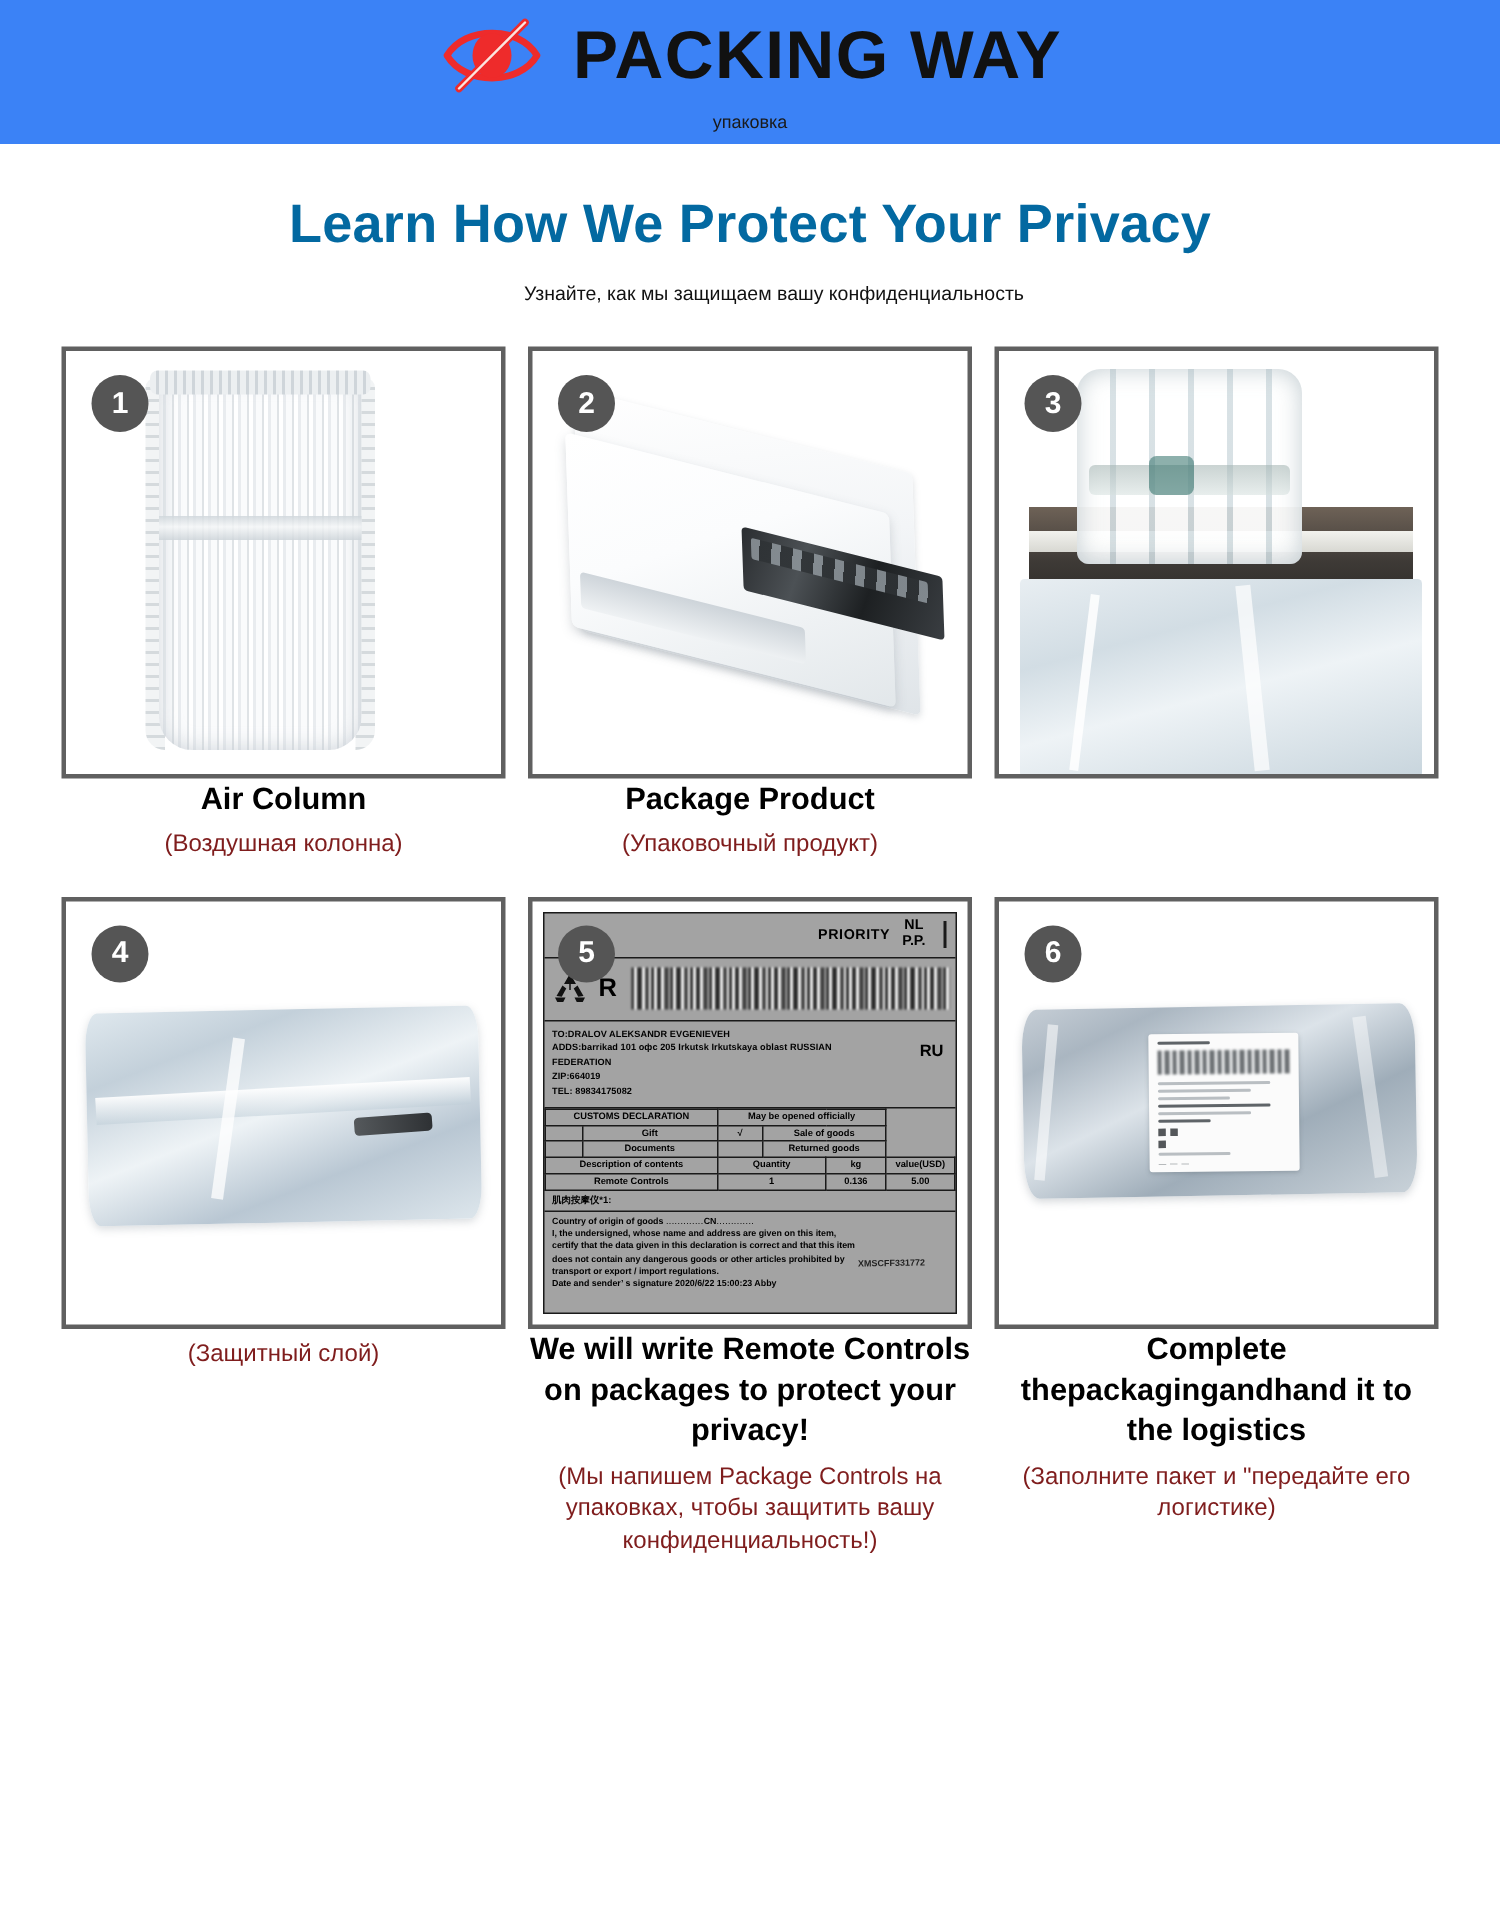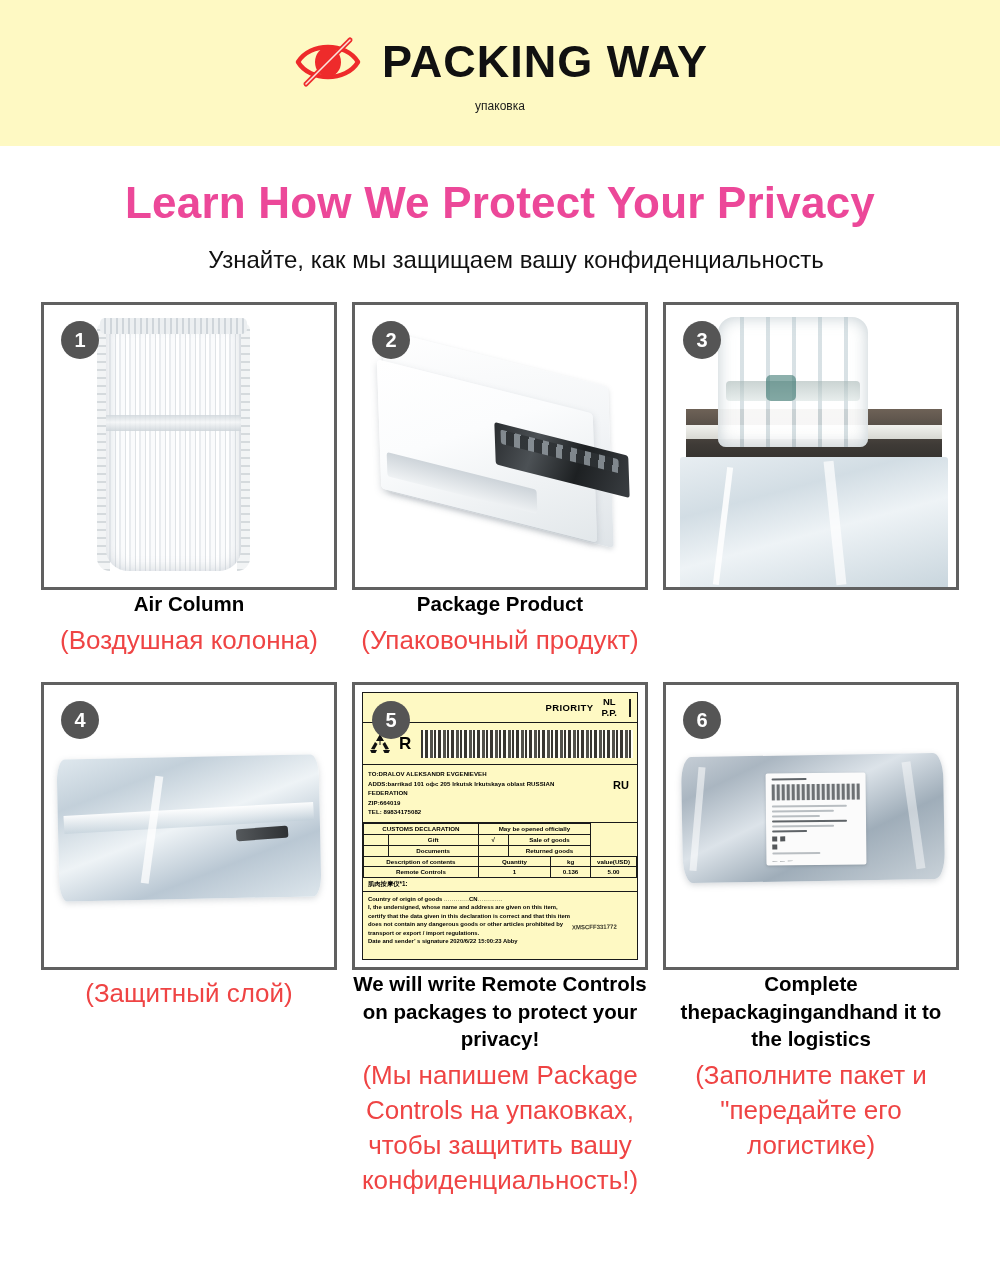--- a/index.html
+++ b/index.html
@@ -6,42 +6,42 @@
   html, body {
     width: 1000px; height: 1284px;
     background: #ffffff;
     font-family: "Liberation Sans", sans-serif;
     color: #000;
     overflow: hidden;
   }
 
   
   .header {
-    width: 1000px; height: 146px;
-    background: #fef9c3;
+    width: 1000px; height: 96px;
+    background: #3b82f6;
     display: flex; flex-direction: column;
     align-items: center; justify-content: center;
   }
   .brand-row { display: flex; align-items: center; gap: 18px; }
   .eye-icon { width: 72px; height: 56px; display: block; }
   .brand-name {
     font-size: 45px; font-weight: 700; letter-spacing: 1px;
     line-height: 1; color: #111;
   }
   .brand-sub {
     font-size: 12px; color: #1a1a1a; margin-top: 9px; font-weight: 400;
   }
 
   
   .titles { text-align: center; padding-top: 32px; }
   .title-en {
-    font-size: 44px; font-weight: 700; letter-spacing: .2px; color: #ec4899;
+    font-size: 36px; font-weight: 700; letter-spacing: .2px; color: #0369a1;
   }
   .title-ru {
-    font-size: 24px; font-weight: 400; color: #111; margin-top: 18px; padding-left: 32px;
+    font-size: 13px; font-weight: 400; color: #111; margin-top: 18px; padding-left: 32px;
   }
 
   
   .grid {
     width: 918px; margin: 0 auto; padding-top: 28px;
     display: grid; grid-template-columns: repeat(3, 296px);
     column-gap: 15px; row-gap: 0;
   }
   .cell { display: flex; flex-direction: column; align-items: center; }
 
@@ -61,22 +61,22 @@
     z-index: 6;
   }
   .art { position: absolute; inset: 0; }
 
   
   .caption { width: 296px; text-align: center; }
   .cap-en {
     font-size: 20.5px; font-weight: 700; line-height: 1.33; color: #000;
   }
   .cap-ru {
-    font-size: 26px; font-weight: 400; line-height: 1.35;
-    color: #ef4444; margin-top: 6px;
+    font-size: 16px; font-weight: 400; line-height: 1.35;
+    color: #7f1d1d; margin-top: 6px;
   }
 
   
 
   
   .ac-wrap { position: absolute; left: 62px; top: 18px; width: 135px; height: 248px; }
   .ac-body {
     position: absolute; inset: 0;
     border-radius: 10px 10px 22px 22px;
     background:
@@ -195,21 +195,21 @@
   }
   .c4-dark {
     position:absolute; left:178px; top:72px; width:52px; height:12px;
     background: linear-gradient(90deg,#55595c,#2e3134); border-radius:3px;
     transform: rotate(-3deg);
   }
 
   
   .lbl {
     position: absolute; left: 7px; top: 7px; right: 7px; bottom: 7px;
-    background: #fef9c3;
+    background: #a3a3a3;
     border: 1px solid #1a1a1a;
     font-family: "Liberation Sans", sans-serif;
     color: #000;
   }
   .lbl-top {
     height: 30px; border-bottom: 1px solid #1a1a1a;
     display: flex; align-items: center; justify-content: flex-end;
     padding-right: 6px; gap: 8px;
   }
   .lbl-priority { font-size: 9.5px; font-weight: 700; letter-spacing: .4px; }

